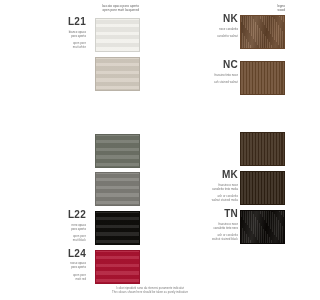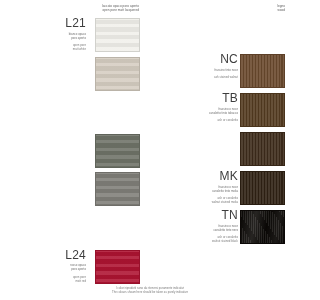--- a/index.html
+++ b/index.html
@@ -38,26 +38,26 @@
   .labels {
     position: absolute;
     top: 0;
     text-align: right;
     width: 78px;
   }
   #col-left  .labels { left: 8px; }
   #col-right .labels { left: 10px; }
 
   .code {
-    font-size: 12px;
+    font-size: 10px;
     line-height: 1;
     color: #3d3d3d;
     letter-spacing: 0.25px;
     margin-bottom: 2.6px;
-    font-weight: 400;
+    font-weight: 700;
   }
   .desc-it, .desc-en {
     font-size: 2.85px;
     line-height: 1.42;
     color: #6e6e6e;
     letter-spacing: 0.02px;
   }
   .desc-en { margin-top: 3.4px; color: #7a7a7a; }
 
   
@@ -142,48 +142,56 @@
       </div>
       <div class="row" style="top: 55.6px;">
         <div class="swatch grain-h" style="background-color: rgb(214, 206, 194);"></div>
       </div>
       <div class="row" style="top: 132.8px;">
         <div class="swatch grain-h" style="background-color: rgb(111, 115, 104);"></div>
       </div>
       <div class="row" style="top: 171.4px;">
         <div class="swatch grain-h" style="background-color: rgb(128, 127, 121);"></div>
       </div>
+      <div class="row" style="top: 210px;">
+        <div class="labels">
+          <div class="code">L22</div>
+          <div class="desc-it">nero opaco<br>poro aperto</div>
+          <div class="desc-en">open pore<br>matt black</div>
+        </div>
+        <div class="swatch grain-h" style="background-color: rgb(16, 15, 12);"></div>
+      </div>
       <div class="row" style="top: 248.6px; padding-left: 48px;">
         <div class="labels">
           <div class="code">L24</div>
           <div class="desc-it">rosso opaco<br>poro aperto</div>
           <div class="desc-en">open pore<br>matt red</div>
         </div>
         <div class="swatch grain-h" style="background-color: rgb(174, 20, 50);"></div>
       </div>
     </div>
 
   <div class="column" id="col-right">
     <div class="col-header">legno<br>wood</div>
-      <div class="row" style="top: 53px;">
+  <div class="row" style="top: 14px;">
+        <div class="labels">
+          <div class="code">NK</div>
+          <div class="desc-it">noce canaletto</div>
+          <div class="desc-en">canaletto walnut</div>
+        </div>
+        <div class="swatch grain-wood" style="background-color: rgb(122, 83, 52);"></div>
+      </div>
+      <div class="row" style="top: 60px;">
         <div class="labels">
           <div class="code">NC</div>
           <div class="desc-it">frassino tinto noce</div>
           <div class="desc-en">ash stained walnut</div>
         </div>
         <div class="swatch grain-v" style="background-color: rgb(107, 74, 46);"></div>
       </div>
-      <div class="row" style="top: 92px;">
-        <div class="labels">
-          <div class="code">TB</div>
-          <div class="desc-it">frassino o noce<br>canaletto tinto tabacco</div>
-          <div class="desc-en">ash or canaletto</div>
-        </div>
-        <div class="swatch grain-v" style="background-color: rgb(85, 60, 33);"></div>
-      </div>
       <div class="row" style="top: 131px;">
         <div class="swatch grain-v" style="background-color: rgb(62, 44, 27);"></div>
       </div>
       <div class="row" style="top: 170px;">
         <div class="labels">
           <div class="code">MK</div>
           <div class="desc-it">frassino o noce<br>canaletto tinto moka</div>
           <div class="desc-en">ash or canaletto<br>walnut stained moka</div>
         </div>
         <div class="swatch grain-v" style="background-color: rgb(48, 34, 20);"></div>

